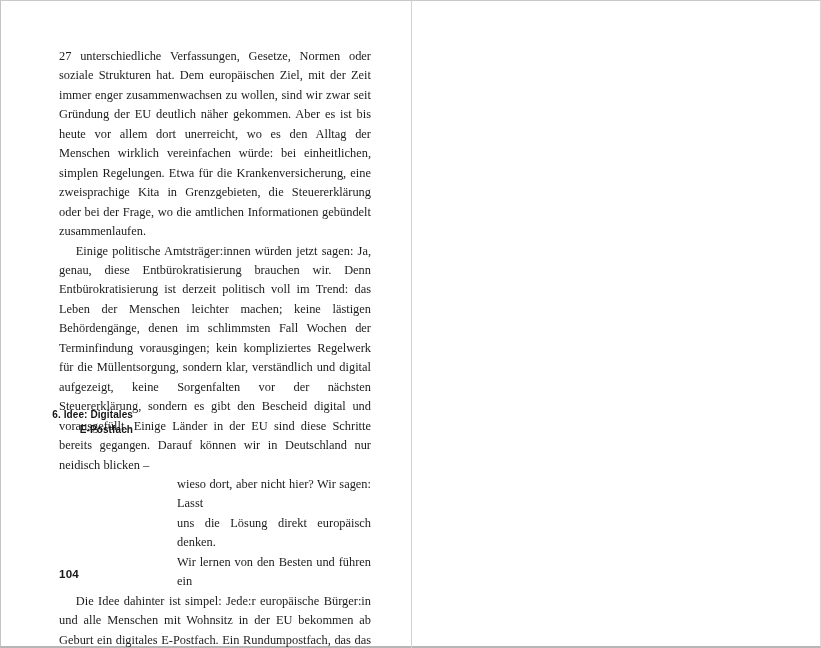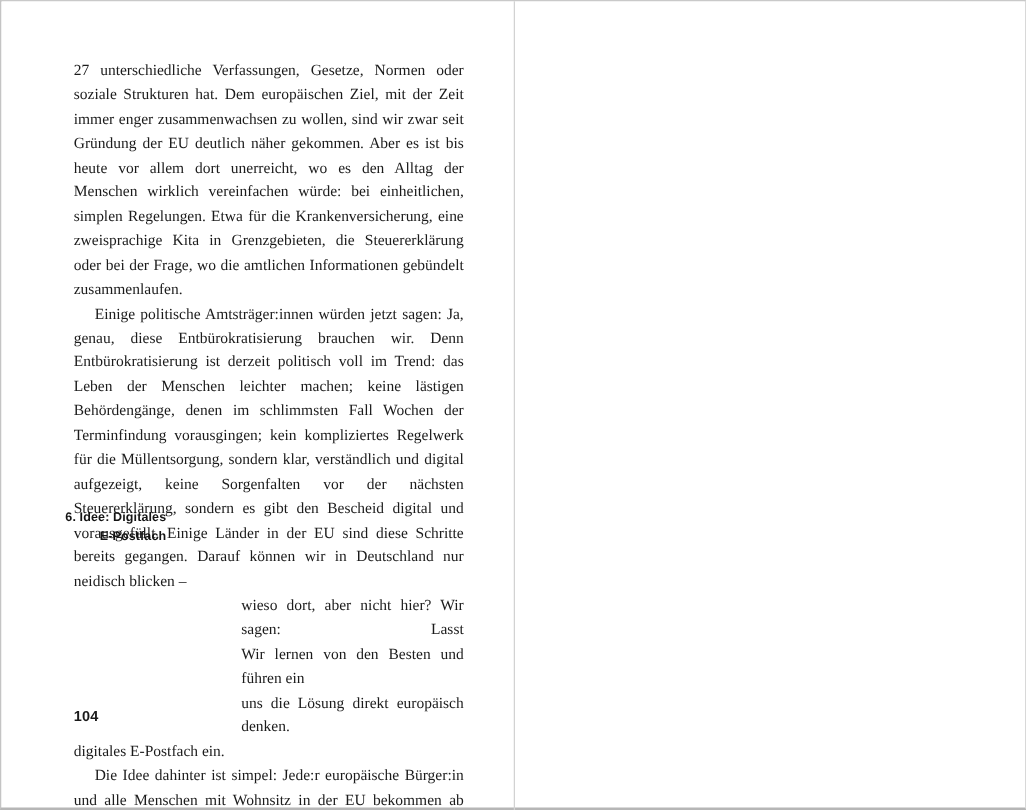--- a/index.html
+++ b/index.html
@@ -64,21 +64,20 @@
   p.indent {
     text-indent: 1.35em;
     font-family: Liberation Serif, serif;
   }
 
   
   .wrap-line {
     display: block;
     text-align: justify;
     text-align-last: justify;
-    margin-left: 16px;
   }
   .wrap-line.noj {
     text-align-last: left;
   }
 
   
   .marginnote {
     position: absolute;
     font-family: "Liberation Sans", "DejaVu Sans", sans-serif;
     font-weight: 700;
@@ -114,25 +113,24 @@
     <div class="textcol" id="col-left">
 
       <p class="para">27 unterschiedliche Verfassungen, Gesetze, Normen oder soziale Strukturen hat. Dem europäischen Ziel, mit der Zeit immer enger zusammenwachsen zu wollen, sind wir zwar seit Gründung der EU deutlich näher gekommen. Aber es ist bis heute vor allem dort unerreicht, wo es den Alltag der Menschen wirklich vereinfachen würde: bei einheitlichen, simplen Regelungen. Etwa für die Krankenversicherung, eine zweisprachige Kita in Grenzgebieten, die Steuererklärung oder bei der Frage, wo die amtlichen Informationen gebündelt zusammenlaufen.</p>
 
       <p class="para indent">
         <span>Einige politische Amtsträger:innen würden jetzt sagen: Ja, genau, diese Entbürokratisierung brauchen wir. Denn Entbürokratisierung ist derzeit politisch voll im Trend: das Leben der Menschen leichter machen; keine lästigen Behördengänge, denen im schlimmsten Fall Wochen der Terminfindung vorausgingen; kein kompliziertes Regelwerk für die Müllentsorgung, sondern klar, verständlich und digital aufgezeigt, keine Sorgenfalten vor der nächsten Steuererklärung, sondern es gibt den Bescheid digital und vorausgefüllt. Einige Länder in der EU sind diese Schritte bereits gegangen. Darauf können wir in Deutschland nur neidisch blicken –</span>
       </p>
 
       <div style="padding-left:118px;">
         <span class="wrap-line">wieso dort, aber nicht hier? Wir sagen: Lasst</span>
+        <span class="wrap-line">uns die Lösung direkt europäisch denken.</span>
         <span class="wrap-line noj">Wir lernen von den Besten und führen ein</span>
-        <span class="wrap-line">uns die Lösung direkt europäisch denken.</span>
       </div>
 
-      <p class="para">digitales E-Postfach ein.</p>
 
       <p class="para indent">Die Idee dahinter ist simpel: Jede:r europäische Bürger:in und alle Menschen mit Wohnsitz in der EU bekommen ab Geburt ein digitales E-Postfach. Ein Rundumpostfach, das das E-Learning mit Zeugnissen oder Schulinformationen, die Krankenversicherung, medizinische Dokumente, später</p>
 
     </div>
 
     <div class="marginnote" id="note-left">
       <div>6. Idee: Digitales</div>
       <div>E-Postfach</div>
     </div>
 

